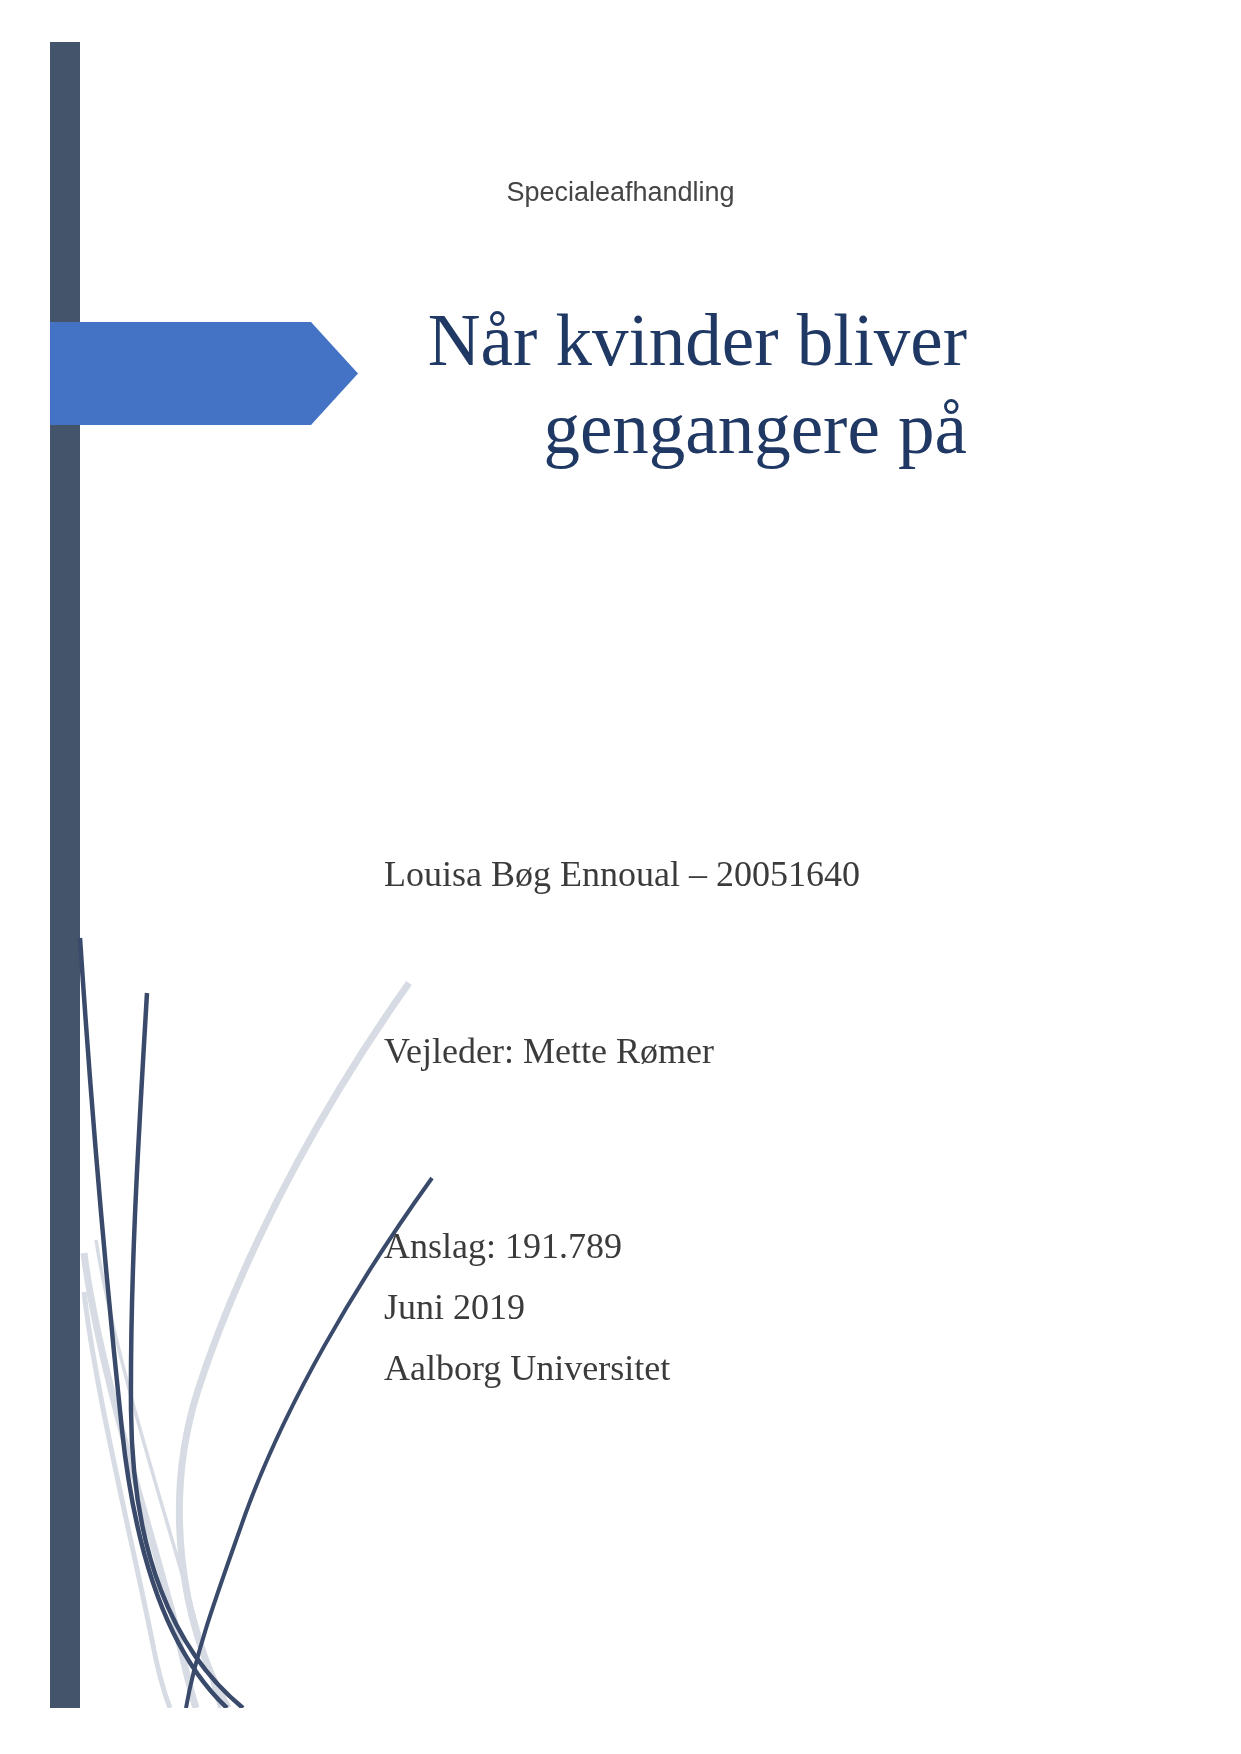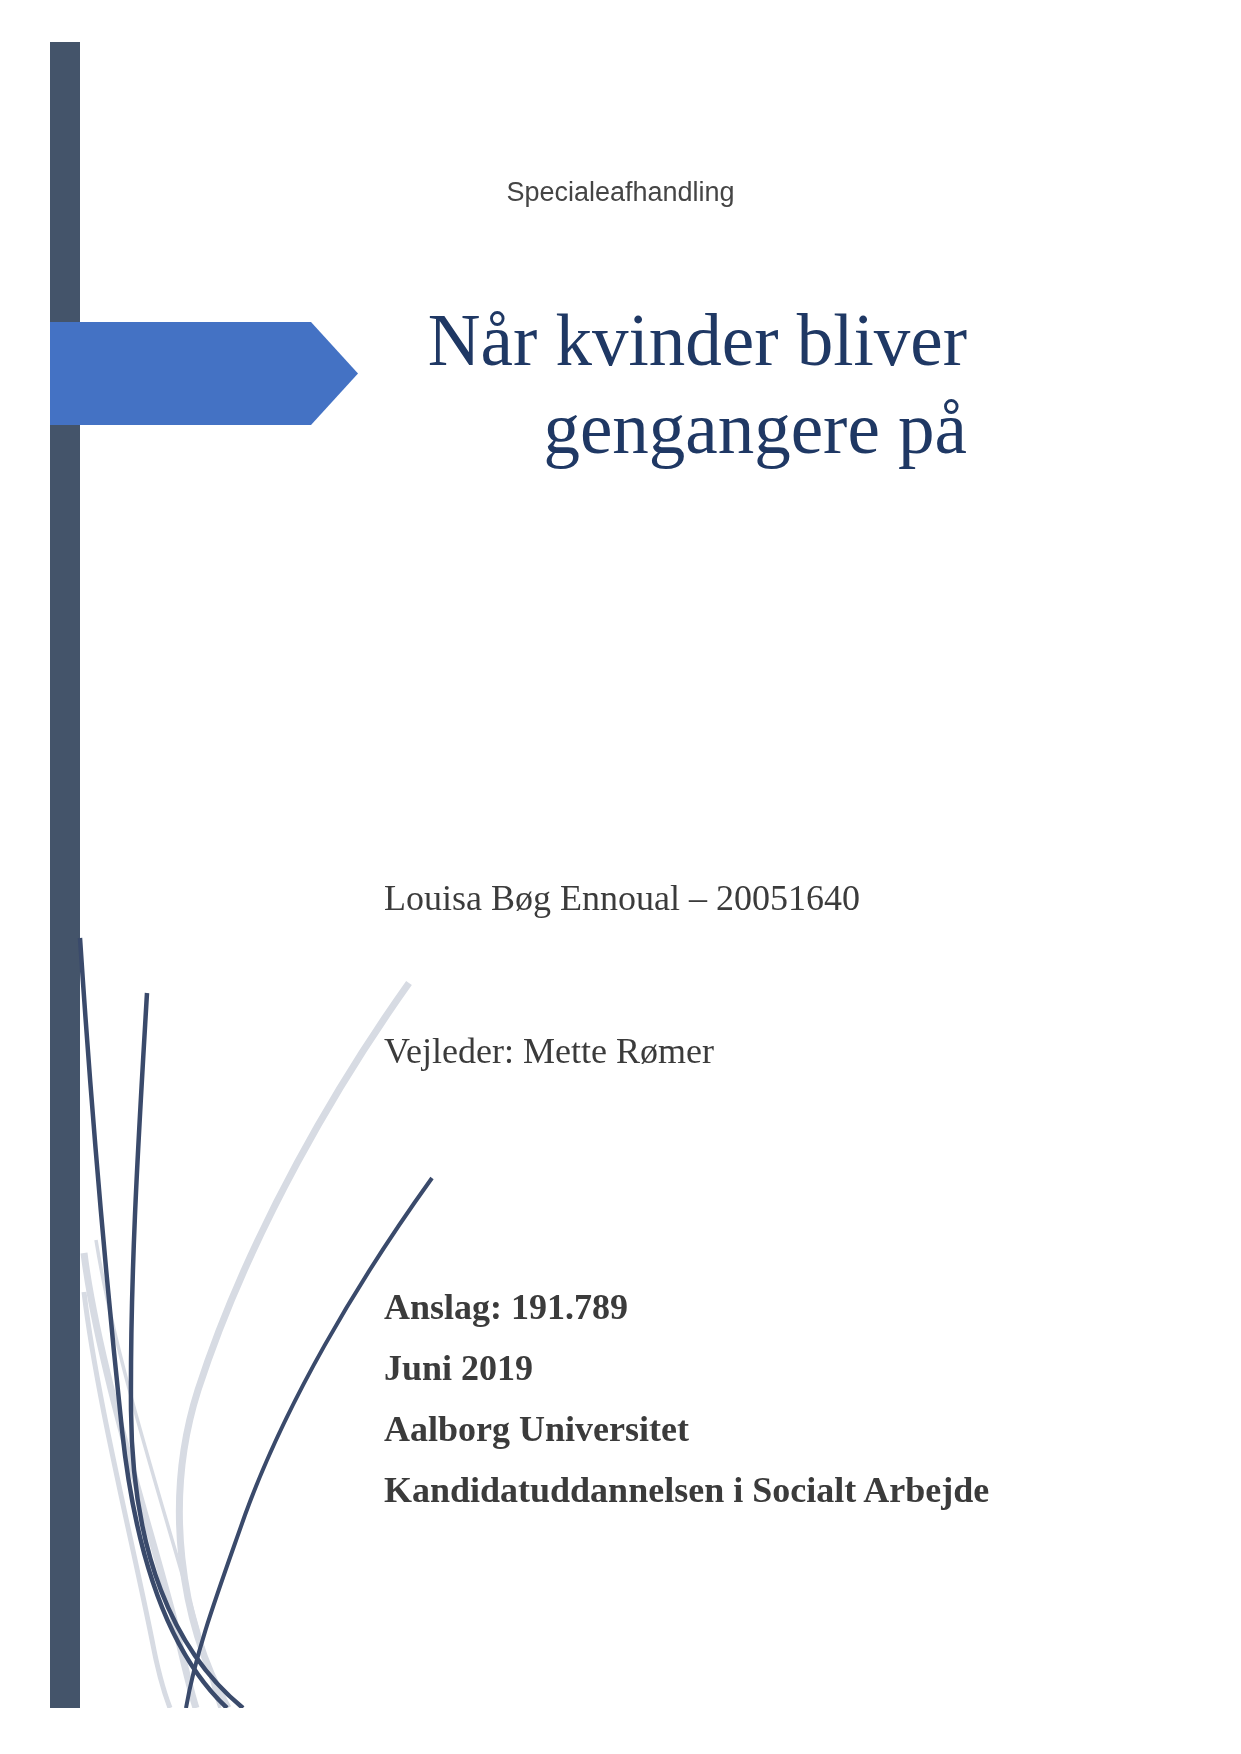--- a/index.html
+++ b/index.html
@@ -43,39 +43,38 @@
     line-height: 88px;
     color: #1F3864;
   }
   .title-line { display: block; text-align: right; }
   .body-text {
     color: #3B3B3B;
     font-size: 36px;
   }
   .authors-block {
     position: absolute;
-    top: 864px;
+    top: 840px;
     left: 384px;
     line-height: 68px;
     width: 700px;
   }
   .supervisor-block {
     position: absolute;
     top: 1029px;
     left: 384px;
     line-height: 44px;
     width: 700px;
   }
   .details-block {
     position: absolute;
-    top: 1277px;
+    top: 1216px;
     left: 384px;
     line-height: 61px;
     width: 760px;
-    font-weight: bold;
   }
 </style>
 </head>
 <body>
 
 <div class="page">
 
   <svg class="deco-layer" width="1241" height="1754" viewBox="0 0 1241 1754" xmlns="http://www.w3.org/2000/svg">
     <defs>
       <clipPath id="deco-clip">
@@ -108,16 +107,15 @@
   <div class="authors-block body-text">
     <div>Louisa Bøg Ennoual – 20051640</div>
   </div>
 
   <div class="supervisor-block body-text">Vejleder: Mette Rømer</div>
 
   <div class="details-block body-text">
     <div>Anslag: 191.789</div>
     <div>Juni 2019</div>
     <div>Aalborg Universitet</div>
-    <div>Kandidatuddannelsen i Socialt Arbejde</div>
   </div>
 
 </div>
 
 </body></html>

